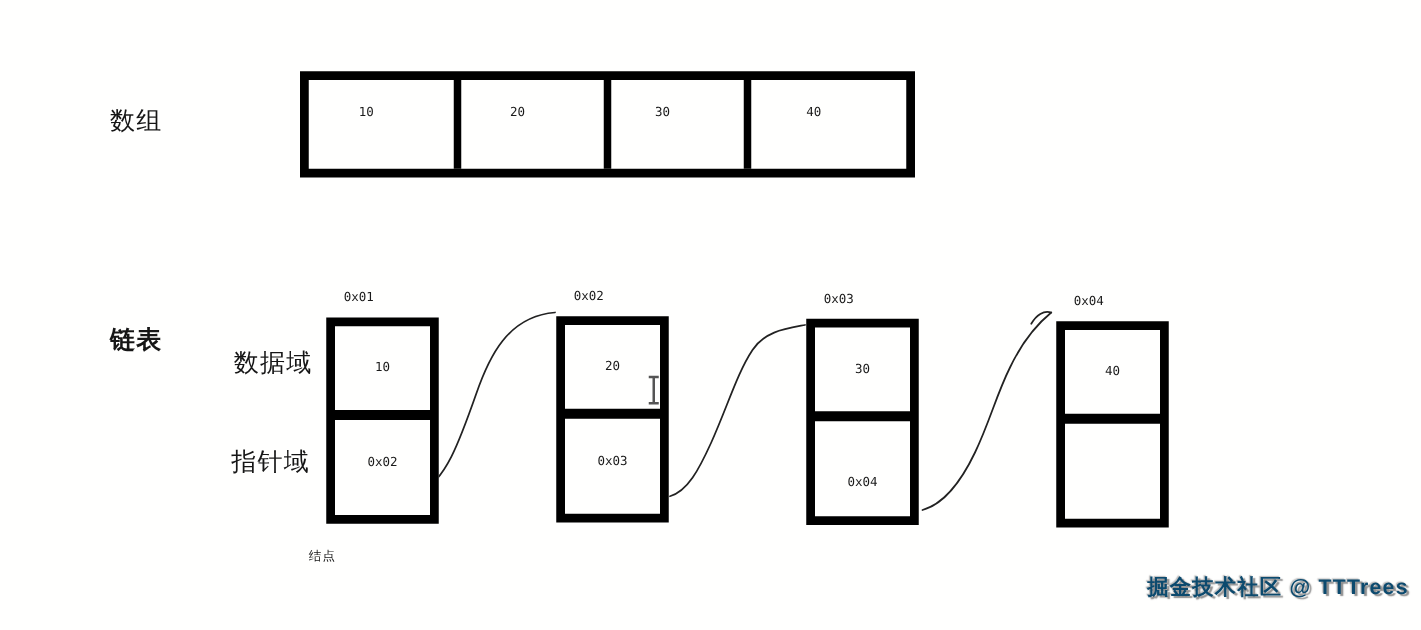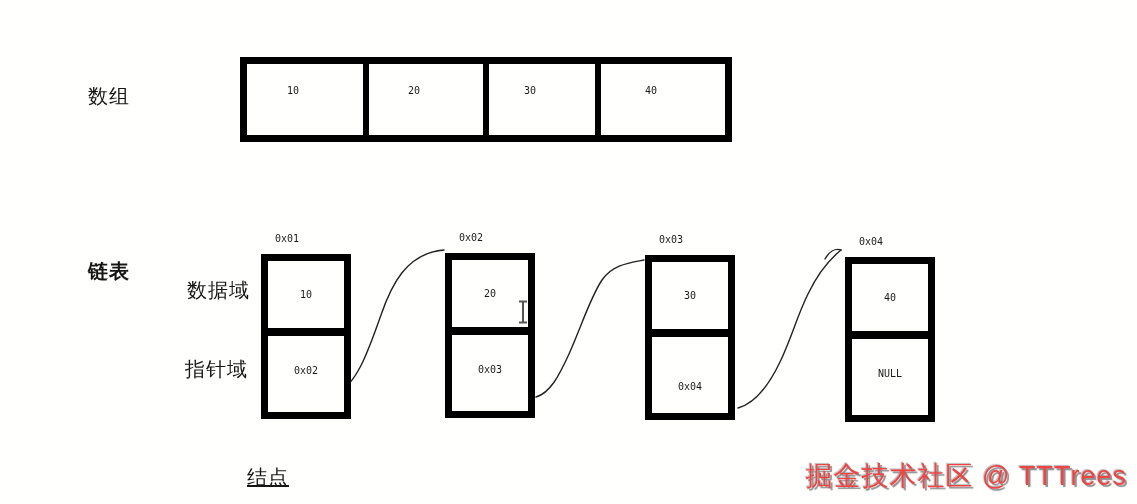--- a/index.html
+++ b/index.html
@@ -44,35 +44,35 @@
   .links{ position:absolute; left:0; top:0; pointer-events:none; }
   .links path{ fill:none; stroke:#222; stroke-width:1.4; stroke-linecap:round; }
 
   
   .ibeam{ position:absolute; left:518px; top:300px; }
   .ibeam line{ stroke:#555; stroke-width:2; }
 
   
   .watermark{
     position:absolute; right:10px; top:458px;
-    font-size:27px; font-weight:normal; letter-spacing:1px; white-space:nowrap;
-    color:#ef4444;
+    font-size:17px; font-weight:bold; letter-spacing:1px; white-space:nowrap;
+    color:#0c4a6e;
     text-shadow:2px 2px 1px #8c8c8c, -1px -1px 1px #b9b9b9;
   }
 </style>
 </head>
 <body>
 
 <div class="canvas">
 
   <div class="cjk-label" style="left:88px; top:83px;">数组</div>
   <div class="cjk-label" style="left:88px; top:258px;font-weight:bold;">链表</div>
   <div class="cjk-label" style="left:187px; top:277px;">数据域</div>
   <div class="cjk-label" style="left:185px; top:356px;">指针域</div>
-  <div class="cjk-label" style="left:247px; top:464px; font-size:20px;text-decoration:underline;">结点</div>
+  <div class="cjk-label" style="left:247px; top:438px; font-size:10px;">结点</div>
 
   <div class="array-box">
     <div class="array-cell" style="width:116px;">
       <span class="mono val">10</span>
     </div>
     <div class="array-divider"></div>
     <div class="array-cell" style="width:114px;">
       <span class="mono val">20</span>
     </div>
     <div class="array-divider"></div>
@@ -120,23 +120,20 @@
     <div class="cell cell-pointer">
       <span class="mono val">0x04</span>
     </div>
   </div>
 
   <div class="node n4" style="left:845px; top:257px;">
     <div class="node-address mono">0x04</div>
     <div class="cell cell-data">
       <span class="mono val">40</span>
     </div>
-    <div class="cell cell-pointer">
-      <span class="mono val">NULL</span>
-    </div>
   </div>
 
   <svg class="ibeam" width="10" height="24">
     <line x1="1" y1="1.5" x2="9" y2="1.5"></line>
     <line x1="5" y1="1" x2="5" y2="23"></line>
     <line x1="1" y1="22.5" x2="9" y2="22.5"></line>
   </svg>
 
   <div class="watermark">掘金技术社区 @ TTTrees</div>
 

